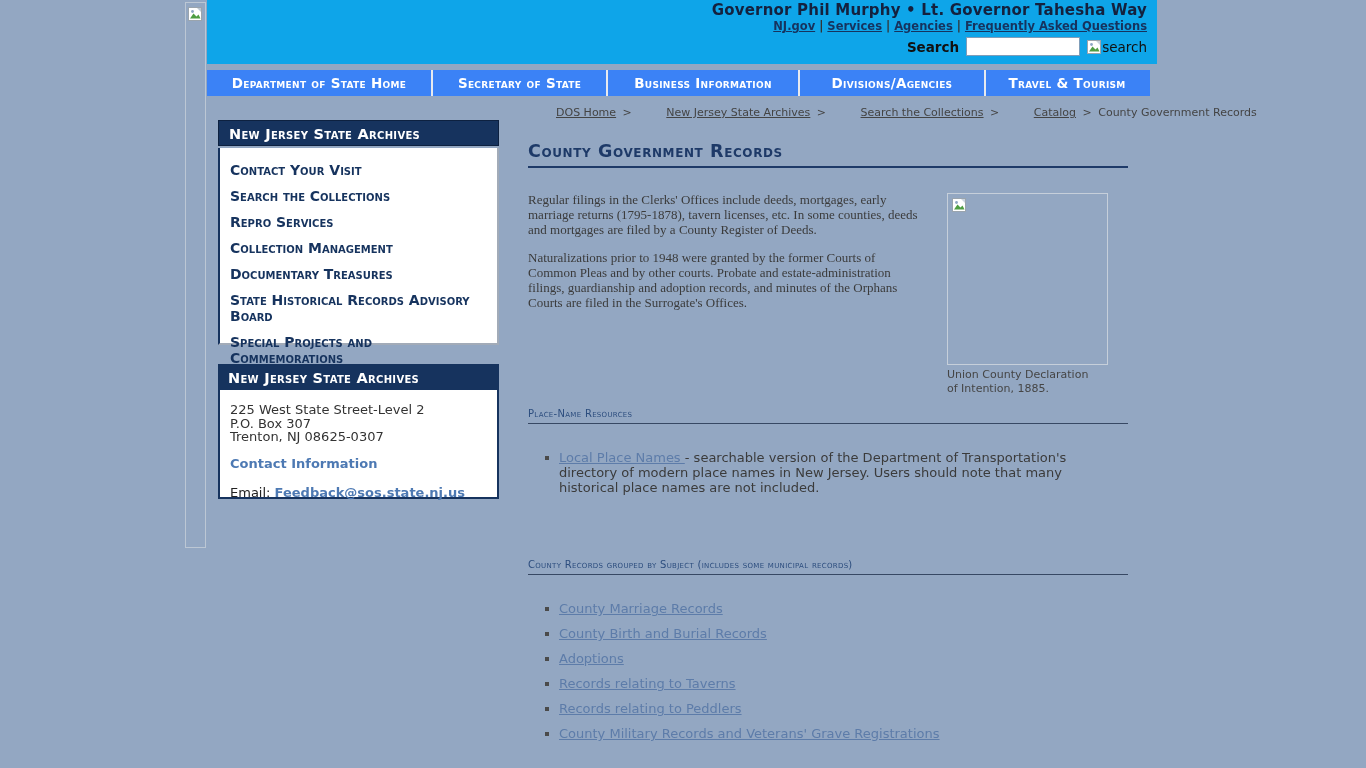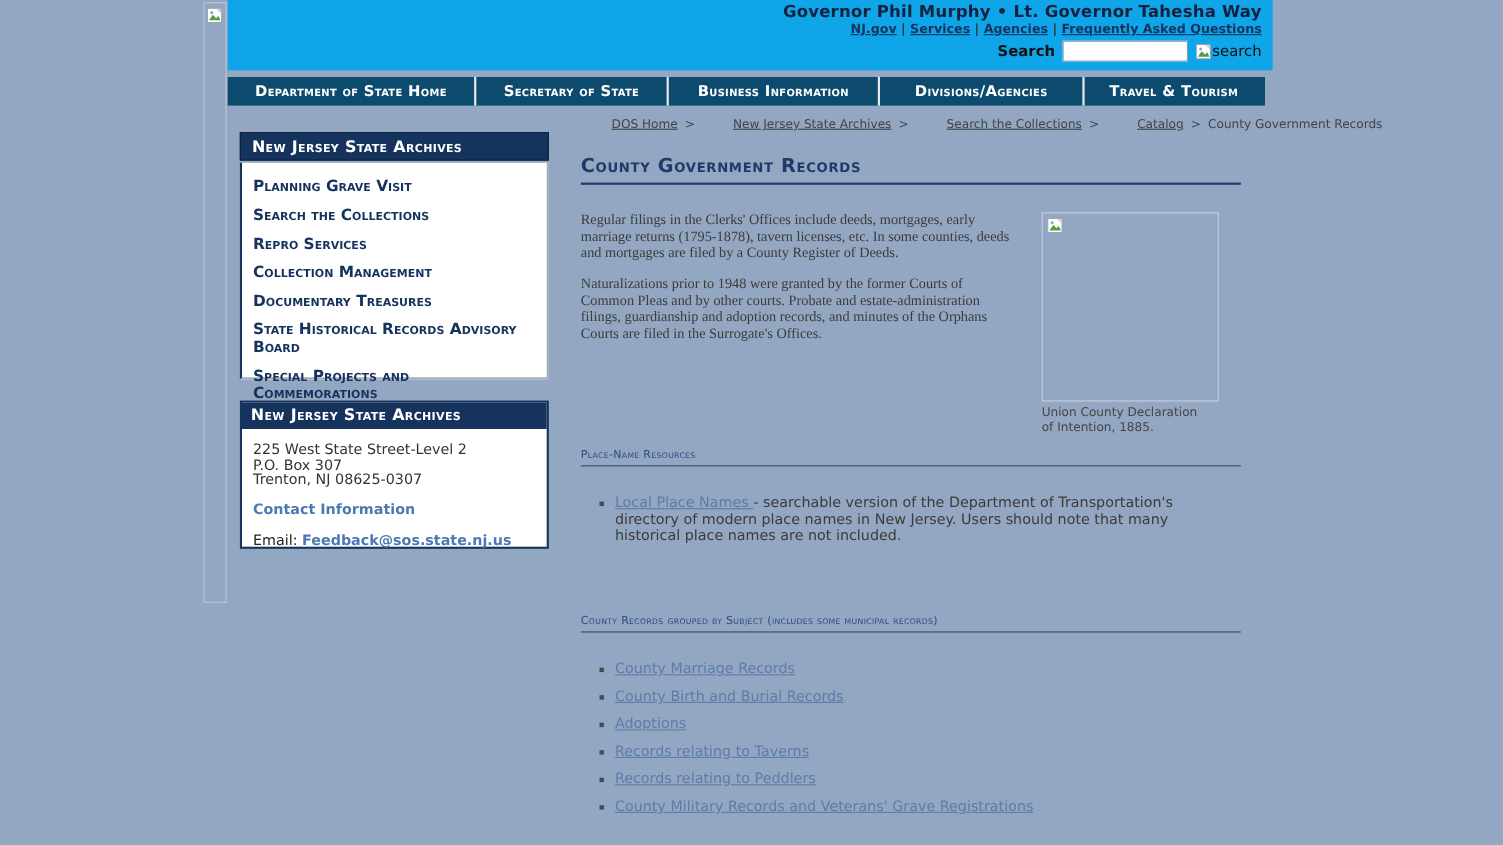--- a/index.html
+++ b/index.html
@@ -41,21 +41,21 @@
   #search-input {
     width:114px; height:19px;
     border:1px solid #7f9db9; background:#fff;
     font-size:12px; font-family:"DejaVu Sans", sans-serif;
   }
   .search-btn { display:flex; align-items:center; gap:1px; font-size:13.5px; color:#111; cursor:pointer; }
 
   
   #nav-bar {
     left:207px; top:70px; width:943px; height:26px;
-    background:#0c4a6e; display:flex;
+    background:#3b82f6; display:flex;
   }
   .nav-tab {
     height:26px; line-height:26px; text-align:center;
     color:#fff; font-weight:bold; font-variant:small-caps;
     font-size:13.5px; letter-spacing:0.3px;
     border-right:2px solid #e6e9ef; cursor:pointer;
   }
   .nav-tab:last-child { border-right:none; }
 
   
@@ -177,21 +177,21 @@
 <div id="nav-bar" class="abs">
   <div class="nav-tab" style="width:226px">Department of State Home</div>
   <div class="nav-tab" style="width:175px">Secretary of State</div>
   <div class="nav-tab" style="width:192px">Business Information</div>
   <div class="nav-tab" style="width:186px">Divisions/Agencies</div>
   <div class="nav-tab" style="width:162px">Travel &amp; Tourism</div>
 </div>
 
 <div id="side-menu-hdr" class="abs side-hdr">New Jersey State Archives</div>
 <div id="side-menu" class="abs">
-  <div class="menu-item">Planning Grave Visit</div>
+  <div class="menu-item">Contact Your Visit</div>
   <div class="menu-item">Search the Collections</div>
   <div class="menu-item">Repro Services</div>
   <div class="menu-item">Collection Management</div>
   <div class="menu-item">Documentary Treasures</div>
   <div class="menu-item">State Historical Records Advisory Board</div>
   <div class="menu-item">Special Projects and Commemorations</div>
 </div>
 
 <div id="side-contact" class="abs">
   <div id="side-contact-hdr" class="side-hdr">New Jersey State Archives</div>

